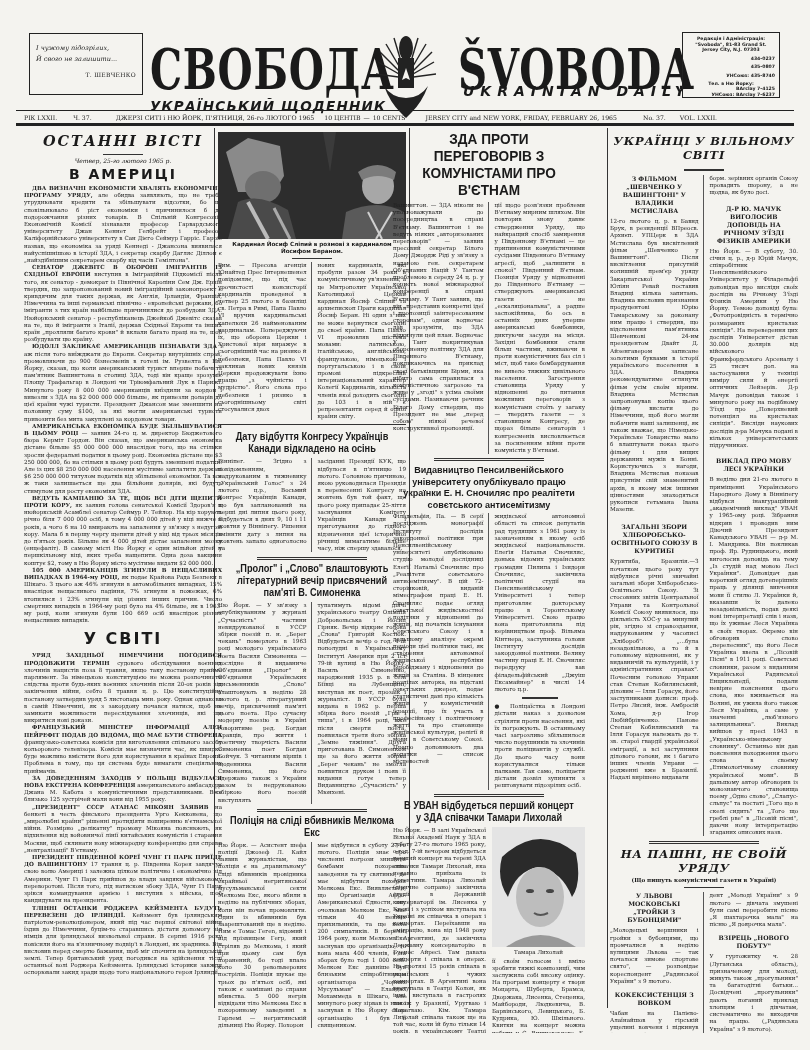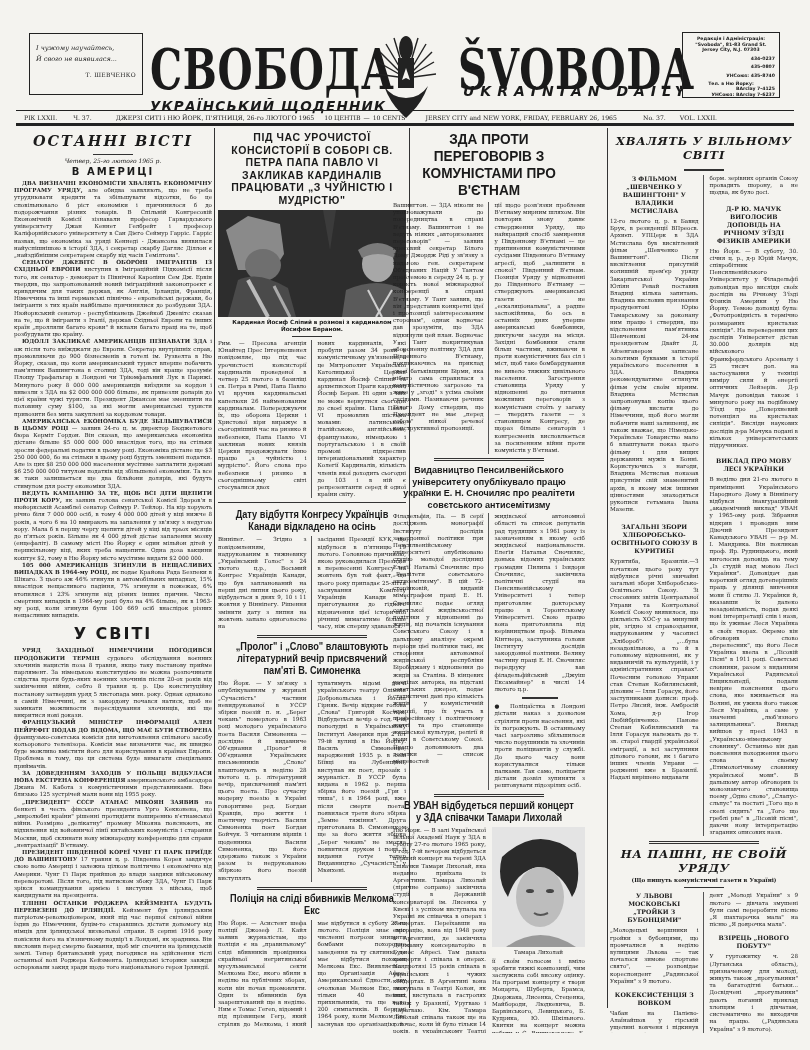--- a/index.html
+++ b/index.html
@@ -46,22 +46,22 @@
   .two-col > div { flex: 1; }
   .two-col.ruled > div:first-child { border-right: 1px solid #555; padding-right: 4px; }
 </style>
 </head>
 <body>
 
 <div class="page">
 
   <div class="masthead">
     <div class="motto-box">
-      <div class="motto-line">І чужому научайтесь,</div>
-      <div class="motto-line">Й свого не виявилася...</div>
+      <div class="motto-line">І чужому підозрілих,</div>
+      <div class="motto-line">Й свого не залишити...</div>
       <div class="motto-author">Т. ШЕВЧЕНКО</div>
     </div>
     <div class="title-cyr">СВОБОДА</div>
     <div class="sub-cyr">УКРАЇНСЬКИЙ ЩОДЕННИК</div>
 
     <svg class="emblem" viewBox="0 0 60 86">
       <g stroke="#222" stroke-width="1.4">
         <line x1="30" y1="46" x2="2" y2="30"></line>
           <line x1="30" y1="46" x2="4" y2="20"></line>
         <line x1="30" y1="46" x2="10" y2="12"></line>
@@ -100,25 +100,25 @@
     <span style="margin-left:24px;">ДЖЕРЗІ СИТІ і НЮ ЙОРК, П'ЯТНИЦЯ, 26-го ЛЮТОГО 1965</span>
     <span style="margin-left:10px;">10 ЦЕНТІВ</span>
     <span style="margin:0 3px;">—</span>
     <span>10 CENTS</span>
     <span style="margin-left:20px;">JERSEY CITY and NEW YORK, FRIDAY, FEBRUARY 26, 1965</span>
     <span style="margin-left:26px;">No. 37.</span>
     <span style="margin-left:14px;">VOL. LXXII.</span>
   </div>
   <div class="rule-thick" style="top:123px;"></div>
 
-  <div class="col" style="left:14px; width:198px;">
+  <div class="col" style="left:24px; width:198px;">
     <div class="h-italic" style="font-size:14.5px; margin-top:4px;">ОСТАННІ ВІСТІ</div>
     <div class="dash-sep" style="width:40px; height:1px; margin:5px auto 2px;"></div>
     <div style="font-style:italic; font-size:6px; text-align:center;">Четвер, 25-го лютого 1965 р.</div>
-    <div style="font-family:'DejaVu Sans',sans-serif; font-weight:bold; font-size:10px; text-align:center; letter-spacing:2px; margin:2px 0 3px;">В АМЕРИЦІ</div>
+    <div style="font-family:'DejaVu Sans',sans-serif; font-weight:bold; font-size:14px; text-align:center; letter-spacing:2px; margin:2px 0 3px;">В АМЕРИЦІ</div>
     <div class="text">
       <p><b>ДВА ВИЗНАЧНІ ЕКОНОМІСТИ ХВАЛЯТЬ ЕКОНОМІЧНУ ПРОГРАМУ УРЯДУ,</b> <span>але обидва заявляють, що не треба утруднювати кредити та збільшувати відсотки, бо це сповільнювало б ріст економіки і причинилося б до подорожчання різних товарів. В Спільній Конгресовій Економічній Комісії зізнавали професор Гарвардського університету Джан Кеннет Гелбрейт і професор Каліфорнійського університету в Сан Дієго Сеймур Гарріс. Гарріс назвав, що економіка за уряді Кеннеді - Джансона виявилася найуспішнішою в історії ЗДА, і секретар скарбу Дагляс Діллон є „найздібнішим секретарем скарбу від часів Гемілтона".</span></p>
       <p><b>СЕНАТОР ДЖЕВІТС В ОБОРОНІ ІМІГРАНТІВ ІЗ СХІДНЬОЇ ЕВРОПИ</b> <span>виступив в Іміграційній Підкомісії після того, як сенатор - демократ із Північної Кароліни Сем Дж. Ервін твердив, що запропонований новий іміграційний законопроєкт є кривдячим для таких держав, як Англія, Ірландія, Франція, Німеччина та інші германські північно - европейські держави, бо імігранти з тих країн найбільше причинилися до розбудови ЗДА. Нюйоркський сенатор - республіканець Джейкоб Джевітс сказав на те, що й імігранти з Італії, держав Східньої Европи та інших країн „пролляли багато крови" й вклали багато праці на те, щоб розбудувати цю країну.</span></p>
       <p><b>ЮДОЛЛ ЗАКЛИКАЄ АМЕРИКАНЦІВ ПІЗНАВАТИ ЗДА</b> <span>і аж після того виїжджати до Европи. Секретар внутрішніх справ, промовляючи до 900 бізнесменів в готелі ім. Рузвелта в Ню Йорку, сказав, що коли американський турист вперше побачить пам'ятник Вашингтона в столиці ЗДА, тоді він краще зрозуміє Площу Трафальгар в Лондоні чи Тріюмфальний Лук в Парижі. Минулого року 8 000 000 американців виїздили за кордон і вивезли з ЗДА на $2 000 000 000 більше, як привезли доларів до цієї країни чужі туристи. Президент Джансон має зменшити на половину суму $100, за які могли американські туристи привозити без мита закуплені за кордоном товари.</span></p>
       <p><b>АМЕРИКАНСЬКА ЕКОНОМІКА БУДЕ ЗБІЛЬШУВАТИСЯ В ЦЬОМУ РОЦІ</b> <span>— заявив 24-го ц. м. директор Бюджетового бюра Керміт Гордон. Він сказав, що американська економіка дістане більше $5 000 000 000 внаслідок того, що на стільки зросли федеральні податки в цьому році. Економіка дістане ще $3 250 000 000, бо на стільки в цьому році будуть зменшені податки. Але із цих $8 250 000 000 населення мусітиме заплатити державі $6 250 000 000 титулом податків від збільшеної економіки. Та все ж таки залишається ще два більйони долярів, які будуть стимулом для росту економіки ЗДА.</span></p>
       <p><b>ВЕДУТЬ КАМПАНІЮ ЗА ТЕ, ЩОБ ВСІ ДІТИ ЩЕПИТИ ПРОТИ КОРУ,</b> <span>як заявив голова сенатської Комісії Здоров'я в нюйоркській Асамблеї сенатор Сеймур Р. Тейлор. На кір хорують річно біля 7 000 000 осіб, в тому 4 000 000 дітей у віці нижче 8 років, а чого 6 на 10 вмирають на запалення у зв'язку з недугою кору. Мала б в першу чергу щепити дітей у віці від трьох місяців до п'ятьох років. Більше як 4 000 дітей дістає запалення мозку (енцефаліт). В самому місті Ню Йорку є один мільйон дітей у першкільному віці, яких треба нащепити. Одна доза вакцини коштує $2, тому в Ню Йорку місто мусітиме видати $2 000 000.</span></p>
       <p><b>105 000 АМЕРИКАНЦІВ ЗГИНУЛИ В НЕЩАСЛИВИХ ВИПАДКАХ В 1964-му РОЦІ,</b> <span>як подає Крайова Рада Безпеки в Шікаго. З цього аж 46% згинули в автомобільних випадках, 15% внаслідок нещасливого падіння, 7% згинули в пожежах, 6% втопилися і 23% згинули від різних інших причин. Число смертних випадків в 1964-му році було на 4% більше, як в 1963-му році, коли згинули були 100 669 осіб внаслідок різних нещасливих випадків.</span></p>
     </div>
     <div style="font-family:'DejaVu Sans',sans-serif; font-weight:bold; font-size:16px; text-align:center; letter-spacing:2px; margin:5px 0 4px;">У СВІТІ</div>
     <div class="text">
@@ -126,21 +126,20 @@
       <p><b>ФРАНЦУЗЬКИЙ МІНІСТЕР ІНФОРМАЦІЇ АЛЕН ПЕЙРЕФІТ ПОДАВ ДО ВІДОМА, ЩО МАЄ БУТИ СТВОРЕНА</b> <span>французько-совєтська комісія для виготовлення спільного засобу кольорового телевізора. Комісія має визначити час, як швидко буде можливо вмістити його для користування в країнах Европи. Проблема в тому, що ця система буде вимагати спеціяльних приймачів.</span></p>
       <p><b>ЗА ДОВЕДЕННЯМ ЗАХОДІВ У ПОЛЬЩІ ВІДБУЛАСЯ НОВА ЕКСТРЕНА КОНФЕРЕНЦІЯ</b> <span>американського амбасадора Джана М. Кабота з комуністичними представниками. Вже близько 125 зустрічей мали вони від 1955 року.</span></p>
       <p><b>„ПРЕЗИДЕНТ" СССР АТАНАС МІКОЯН ЗАЯВИВ</b> <span>на бенкеті в честь фінського президента Урго Кекконена, що „миролюбні країни" рішенні протидіяти поширенню в'єтнамської війни. Розмірно „делікатну" промову Мікояна пояснюють, як відхилення від войовничої лінії китайських комуністів і старання Москви, щоб склинати нову міжнародну конференцію для справи „невтралізації" В'єтнаму.</span></p>
       <p><b>ПРЕЗИДЕНТ ПІВДЕННОЇ КОРЕЇ ЧУНГ ГІ ПАРК ПРИЇДЕ ДО ВАШИНГТОНУ</b> <span>17 травня ц. р. Південна Корея завдячує свою волю Америці і залежна цілком політично і економічно від Америки. Чунг Гі Парк прийшов до влади завдяки військовому переворотові. Після того, під натиском збоку ЗДА, Чунг Гі Парк зрікся командування армією і виступив з війська, щоб кандидувати на президента.</span></p>
       <p><b>ТЛІННІ ОСТАНКИ РОДЖЕРА КЕЙЗМЕНТА БУДУТЬ ПЕРЕВЕЗЕНІ ДО ІРЛЯНДІЇ.</b> <span>Кейзмент був ірляндським патріотом-революціонером, який під час першої світової війни їздив до Німеччини, буцім-то старавшись дістати допомогу від німців для ірляндської визвольної справи. В серпні 1916 року повісили його на в'язничному подвір'і в Лондоні, як зрадника. Він висловив перед смертю бажання, щоб міг спочити на ірляндській землі. Тепер британський уряд погодився на здійснення тіслі останньої волі Роджера Кейзмента. Ірляндські історики завжди оспорювали закид зради щодо того національного героя Ірляндії.</span></p>
     </div>
   </div>
   <div class="vrule" style="left:214px; top:128px; height:880px;"></div>
 
   <div class="col" style="left:218px; width:188px; height:900px; overflow:hidden;">
-    <div class="h-sans" style="font-size:10.5px; line-height:12.5px; margin-top:3px; letter-spacing:0.6px;">ПІД ЧАС УРОЧИСТОЇ КОНСИСТОРІЇ В СОБОРІ СВ. ПЕТРА ПАПА ПАВЛО VI ЗАКЛИКАВ КАРДИНАЛІВ ПРАЦЮВАТИ „З ЧУЙНІСТЮ І МУДРІСТЮ"</div>
     <div class="photo" style="height:107px; margin-top:4px;">
       <svg width="188" height="107" viewBox="0 0 188 107">
         <rect width="188" height="107" fill="#2d2d2d"></rect>
         <path d="M8 20 L30 6 L62 14 L66 44 L56 60 L20 60 Z" fill="#8a8a8a"></path>
         <ellipse cx="45" cy="55" rx="18" ry="16" fill="#6f6f6f"></ellipse>
         <path d="M20 70 Q40 60 70 78 L78 107 L10 107 Z" fill="#4a4a4a"></path>
         <path d="M30 70 L50 107" stroke="#bbb" stroke-width="4"></path>
         <path d="M56 76 L72 107" stroke="#aaa" stroke-width="3"></path>
         <ellipse cx="160" cy="54" rx="16" ry="18" fill="#a7a7a7"></ellipse>
         <path d="M140 40 Q160 26 178 40 L176 48 Q160 40 144 48Z" fill="#7b7b7b"></path>
@@ -210,21 +209,21 @@
           </svg>
         </div>
         <div class="caption" style="font-weight:normal; font-family:'DejaVu Serif',serif;">Тамара Лихолай</div>
         <div class="text">її своїм голосом і вміло зробити тяжкі композиції, чим заслужила собі високу оцінку. На програмі концерту є твори Моцарта, Шуберта, Брамса, Дворжака, Лисенка, Стеценка, Майбороди, Людкевича, В. Барвінського, Левицького, Б. Кудрика, Ю. Шкільного. Квитки на концерт можна набути у С. Вишневського, Б. Шкільного, М. Капустянського, В. Кучера, О. Клименка, О. Янків, Б. Бонча. Супровід на фортепіяні: Ярослава Прох.</div>
       </div>
     </div>
   </div>
   <div class="vrule" style="left:607px; top:128px; height:880px;"></div>
 
   <div class="col" style="left:610px; width:188px; height:905px; overflow:hidden;">
-    <div class="h-italic" style="font-size:11.5px; letter-spacing:0.8px; margin-top:6px;">ХВАЛЯТЬ У ВІЛЬНОМУ СВІТІ</div>
+    <div class="h-italic" style="font-size:11.5px; letter-spacing:0.8px; margin-top:6px;">УКРАЇНЦІ У ВІЛЬНОМУ СВІТІ</div>
     <div class="dash-sep" style="width:40px; height:2px; margin:7px auto 4px;"></div>
     <div class="two-col ruled">
       <div>
         <div class="h-small">З ФІЛЬМОМ „ШЕВЧЕНКО У ВАШИНГТОНІ" У ВЛАДИКИ МСТИСЛАВА</div>
         <div class="text" style="margin-top:3px;">12-го лютого ц. р. в Бавнд Брук, в резиденції ВПреосв. Архиєп. УПЦерк в ЗДА Мстислава був висвітлений фільм „Шевченко у Вашингтоні". Після висвітлення присутній колишній прем'єр уряду Закарпатської України Юліян Ревай поставив Владиці кілька запитань. Владика висловив признання продуцентові Юрію Тамарському за доконану ним працю і ствердив, що відслонення пам'ятника Шевченкові 24-им президентом Двайт Д. Айзенгавером записане золотими буквами в історії українського поселення в ЗДА. Владика рекомендуватиме оглянути фільм усім своїм вірним. Владика Мстислав запропонував копію цього фільму вислати до Німеччини, щоб його могли побачити наші залишенці, як також вважає, що Німецько-Українське Товариство мало б влаштувати показ цього фільму і для вищих державних мужів в Бонні. Користуючись з нагоди, Владика Мстислав показав присутнім свій знаменитий архів, в якому між іншими цінностями знаходяться рукописи гетьмана Івана Мазепи.</div>
         <div class="h-small" style="margin-top:10px;">ЗАГАЛЬНІ ЗБОРИ ХЛІБОРОБСЬКО-ОСВІТНЬОГО СОЮЗУ В КУРИТИБІ</div>
         <div class="text" style="margin-top:3px;">Куритиба, Бразилія.—З початком цього року тут відбулися річні звичайні загальні збори Хліборобсько-Освітнього Союзу. Зі стосовних звітів Центральної Управи та Контрольної Комісії Союзу виявилося, що діяльність ХОС-у за минулий рік, згідно зі справоздання, надрукованим у часописі „Хлібороб": „...була незадовільною, а то й в головному відношенні, як у видавничій та культурній, і у адміністративних справах". Почесним головою Управи став Степан Кобилянський, діловим — Ілля Горасук, його заступниками дописи: проф. Петро Лисий, інж. Амбросій Хома, д-р Ігор Любійбрівченко. Панове Степан Кобилянський та Ілля Горасук належать до т. зв. старої гвардії української еміграції, а всі заступники ділового голови, як і багато інших членів Управи — родженні вже в Бразилії. Надалі вирішено видавати</div>
       </div>
       <div>
         <div class="text">борм. зерівних органів Союзу провадить шорону, а не щодва, як було досі.</div>

